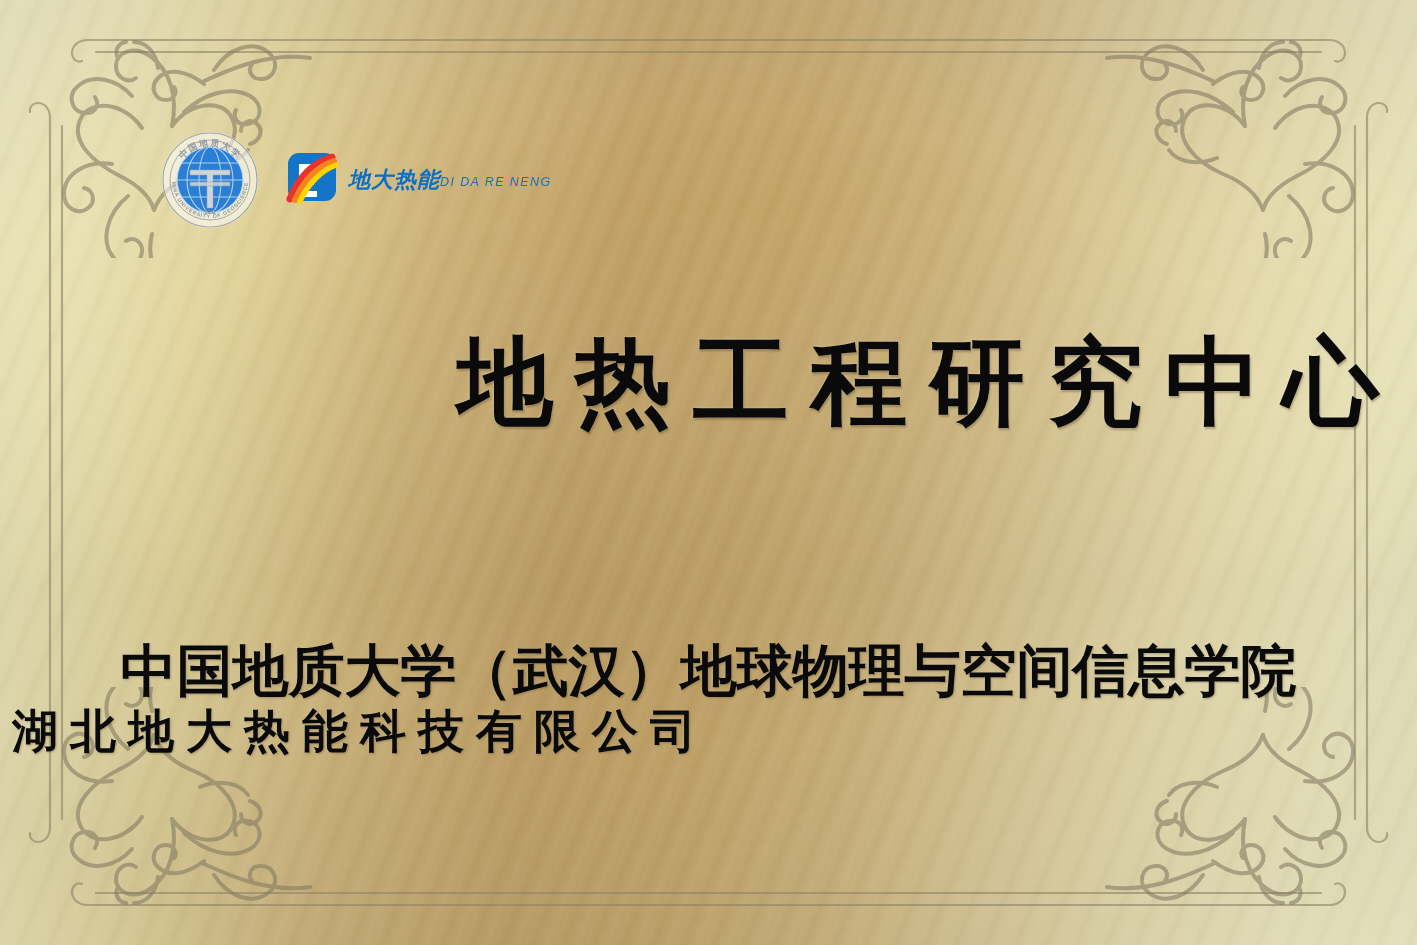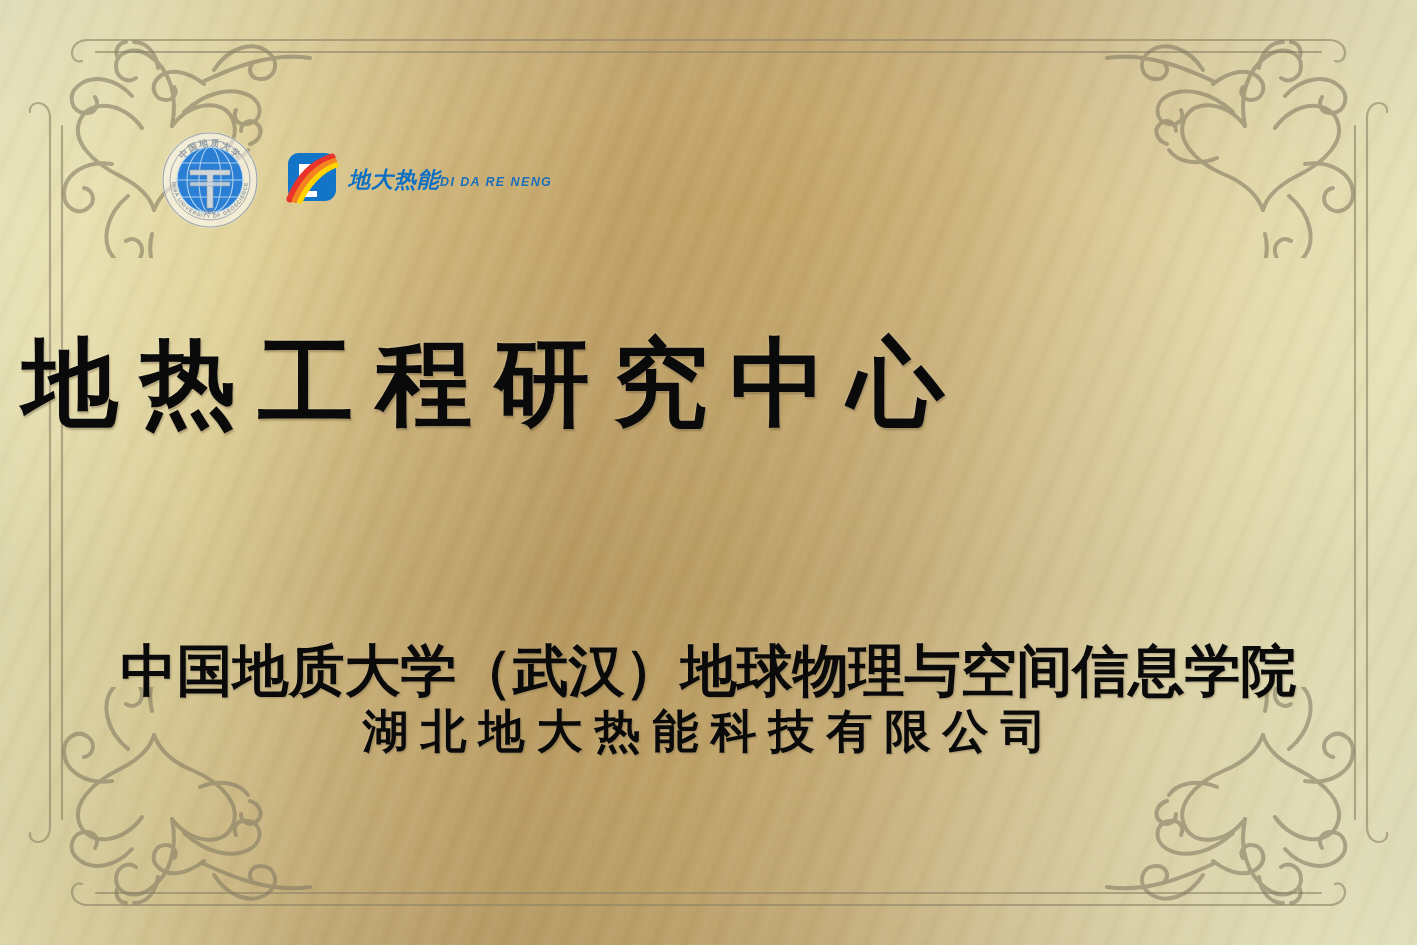--- a/index.html
+++ b/index.html
@@ -58,38 +58,38 @@
   .orn-br{right:14px;bottom:8px;transform:scale(-1,-1);}
   .ornament svg{display:block;filter:blur(0.5px);}
 
   
   #logos{position:absolute;left:160px;top:130px;display:flex;align-items:center;gap:16px;}
   #seal{width:100px;height:100px;}
   #ddrn{display:flex;flex-direction:row;align-items:center;}
   #ddrn-mark{width:72px;height:60px;margin-bottom:-2px;}
   #ddrn-cn{font-size:22px;font-weight:bold;font-style:italic;color:#0d6fc4;letter-spacing:1px;line-height:1;
            font-family:"DejaVu Sans","Liberation Sans",sans-serif;}
-  #ddrn-en{font-size:12.5px;font-weight:bold;font-style:italic;color:#1a6fb8;letter-spacing:1.4px;margin-top:3px;}
+  #ddrn-en{font-size:12.5px;font-weight:normal;font-style:italic;color:#1a6fb8;letter-spacing:1.4px;margin-top:3px;}
 
   
   #title{
-    position:absolute;left:0;right:4px;top:332px;text-align:left;
-    font-family:Liberation Sans, sans-serif;
+    position:absolute;left:0;right:16px;top:332px;text-align:right;
+    font-family:Liberation Serif, serif;
     font-size:96px;font-weight:bold;color:#0a0a0a;letter-spacing:22px;
     text-indent:22px;line-height:1.06;
     text-shadow:0 0 3px rgba(255,255,255,.30), 1px 2px 2px rgba(60,40,10,.35);
   }
   #sub1{
     position:absolute;left:0;right:0;top:640px;text-align:center;
     font-family:"DejaVu Sans","Liberation Sans",sans-serif;
     font-size:56px;font-weight:bold;color:#0a0a0a;letter-spacing:0px;line-height:1.1;
     text-shadow:0 0 2px rgba(255,255,255,.28), 1px 1px 2px rgba(60,40,10,.32);
   }
   #sub2{
-    position:absolute;left:0;right:8px;top:706px;text-align:center;
+    position:absolute;left:0;right:8px;top:706px;text-align:left;
     font-family:"DejaVu Sans","Liberation Sans",sans-serif;
     font-size:46px;font-weight:bold;color:#0a0a0a;letter-spacing:12px;text-indent:12px;line-height:1.1;
     text-shadow:0 0 2px rgba(255,255,255,.28), 1px 1px 2px rgba(60,40,10,.32);
   }
 </style>
 </head>
 <body>
 
 <div id="plaque">
 

